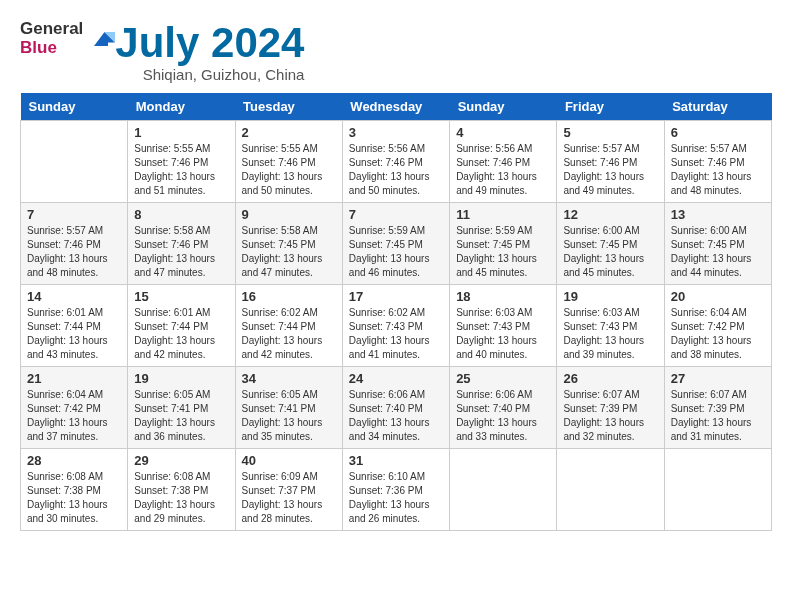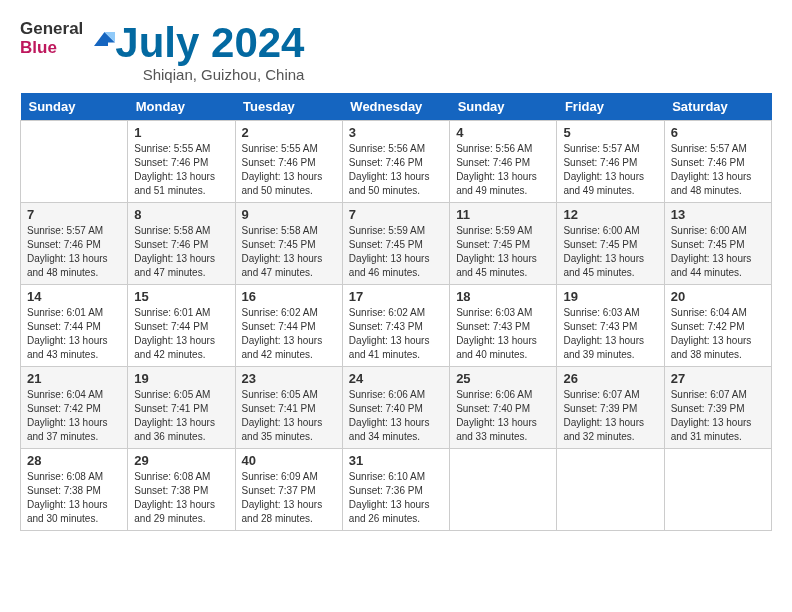--- a/index.html
+++ b/index.html
@@ -205,21 +205,21 @@
       <tr>
         <td>
           <span class="day-num">21</span>
           <div class="day-info">Sunrise: 6:04 AM<br>Sunset: 7:42 PM<br>Daylight: 13 hours and 37 minutes.</div>
         </td>
         <td>
           <span class="day-num">19</span>
           <div class="day-info">Sunrise: 6:05 AM<br>Sunset: 7:41 PM<br>Daylight: 13 hours and 36 minutes.</div>
         </td>
         <td>
-          <span class="day-num">23</span>
+          <span class="day-num">34</span>
           <div class="day-info">Sunrise: 6:05 AM<br>Sunset: 7:41 PM<br>Daylight: 13 hours and 35 minutes.</div>
         </td>
         <td>
           <span class="day-num">24</span>
           <div class="day-info">Sunrise: 6:06 AM<br>Sunset: 7:40 PM<br>Daylight: 13 hours and 34 minutes.</div>
         </td>
         <td>
           <span class="day-num">25</span>
           <div class="day-info">Sunrise: 6:06 AM<br>Sunset: 7:40 PM<br>Daylight: 13 hours and 33 minutes.</div>
         </td>

